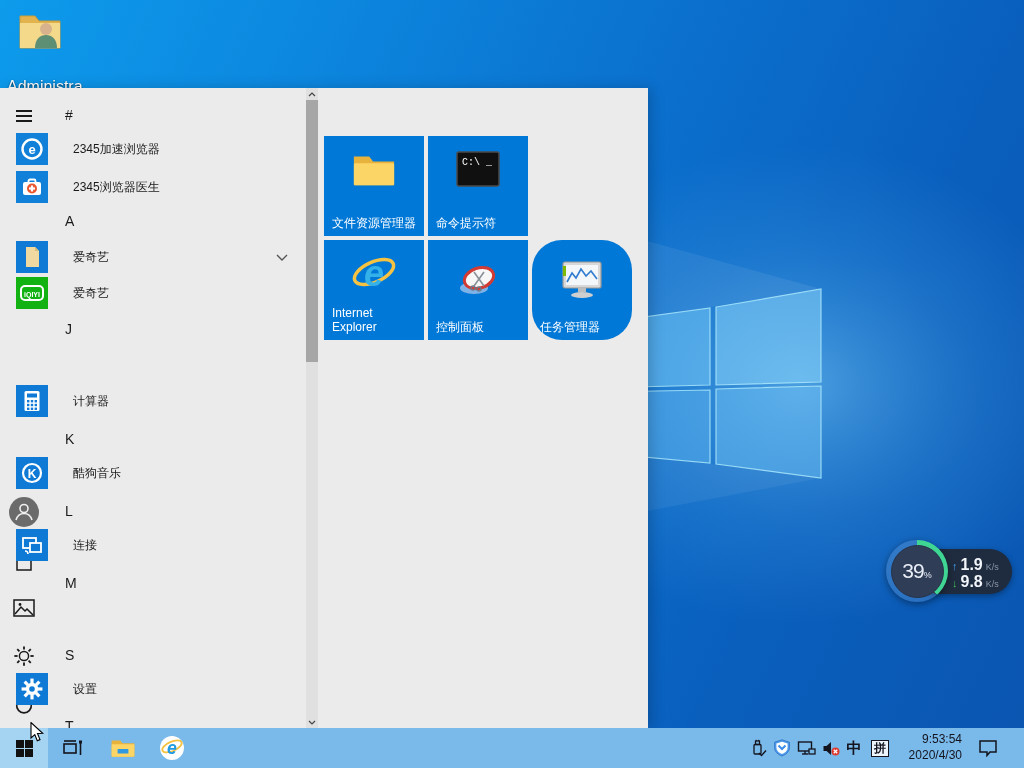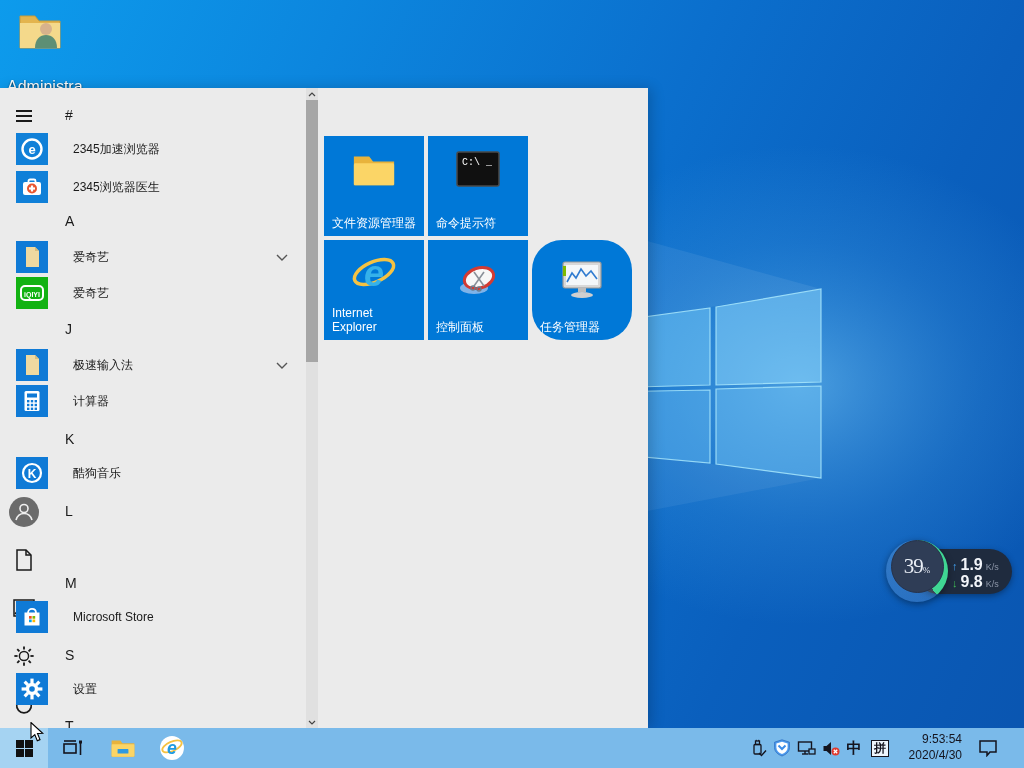--- a/index.html
+++ b/index.html
@@ -16,21 +16,21 @@
   
   .nw-pill { position:absolute; left:916px; top:549px; width:96px; height:45px; border-radius:23px;
              background:#1f2b3e; box-shadow:0 2px 6px rgba(0,0,0,.35);
              display:flex; flex-direction:column; justify-content:center; gap:3px; padding-left:36px; }
   .nw-row { display:flex; align-items:baseline; gap:3px; height:14px; }
   .nw-arrow { font-size:11px; line-height:14px; font-weight:bold; }
   .nw-val { color:#f2f5fa; font-size:16px; font-weight:bold; }
   .nw-unit { color:#8b95a7; font-size:9px; }
   .nw-ring { position:absolute; left:886px; top:540px; width:62px; height:62px; border-radius:50%;
              background:conic-gradient(#3fd693 0deg 140deg, rgba(255,255,255,.13) 140deg 360deg);
-             box-shadow:0 2px 7px rgba(0,0,0,.4); display:flex; justify-content:center;font-family:Liberation Serif, serif; }
+             box-shadow:0 2px 7px rgba(0,0,0,.4); display:flex; align-items:center; justify-content:center; }
   .nw-inner { width:53px; height:53px; border-radius:50%; background:#2f3d56; border:1px solid #26324a;
               display:flex; align-items:center; justify-content:center; color:#e9eef6; }
   .nw-pct { font-size:21px; letter-spacing:-1px; }
   .nw-pctu { font-size:9px; margin-top:7px; }
 
   
   .start-menu { position:absolute; left:0; top:88px; width:648px; height:640px; background:#ebebeb;
                 box-shadow:4px 0 12px rgba(0,0,0,.18); }
   .rail-btn { position:absolute; left:0; width:48px; height:48px; display:flex; align-items:center; justify-content:center; }
   .sm-header { position:absolute; left:65px; width:40px; height:28px; font-size:14px; color:#1a1a1a; display:flex; align-items:center; }
@@ -207,31 +207,20 @@
       <svg class="sm-ic" viewBox="0 0 32 32">
         <rect width="32" height="32" fill="#12b212"></rect>
         <rect x="5" y="9" width="22" height="14" rx="4" fill="none" stroke="#ffffff" stroke-width="2"></rect>
         <text x="16" y="19.5" text-anchor="middle" font-size="7" font-weight="bold" fill="#ffffff">iQIYI</text>
       </svg>
       <span class="sm-label">爱奇艺</span>
     </div>
 
     <div class="sm-header" style="top:227px;">J</div>
 
-    <div class="sm-row" style="top:259px;">
-      <svg class="sm-ic" viewBox="0 0 32 32">
-        <rect width="32" height="32" fill="#0f7ad6"></rect>
-        <path d="M10,6 h9 l4,4 v16 h-13 z" fill="#efd9a0"></path>
-        <path d="M19,6 l4,4 h-4 z" fill="#d8bd7e"></path>
-      </svg>
-      <span class="sm-label">极速输入法</span>
-      <svg class="sm-chev" width="12" height="7" viewBox="0 0 12 7">
-        <polyline points="1,1 6,6 11,1" fill="none" stroke="#555" stroke-width="1.4"></polyline>
-      </svg>
-    </div>
 
     <div class="sm-row" style="top:295px;">
       <svg class="sm-ic" viewBox="0 0 32 32">
         <rect width="32" height="32" fill="#0f7ad6"></rect>
         <rect x="8.5" y="6" width="15" height="20" rx="1.5" fill="#ffffff"></rect>
         <rect x="11" y="8.5" width="10" height="4" fill="#0f7ad6"></rect>
         <g fill="#0f7ad6">
           <rect x="11" y="15" width="2.4" height="2.4"></rect>
             <rect x="14.8" y="15" width="2.4" height="2.4"></rect>
             <rect x="18.6" y="15" width="2.4" height="2.4"></rect>
@@ -252,35 +241,32 @@
       <svg class="sm-ic" viewBox="0 0 32 32">
         <rect width="32" height="32" fill="#0f7ad6"></rect>
         <circle cx="16" cy="16" r="9" fill="none" stroke="#ffffff" stroke-width="2.2"></circle>
         <text x="16" y="20.5" text-anchor="middle" font-size="12" font-weight="bold" fill="#ffffff">K</text>
       </svg>
       <span class="sm-label">酷狗音乐</span>
     </div>
 
     <div class="sm-header" style="top:409px;">L</div>
 
+    <div class="sm-row" style="top:439px;">
+      <svg class="sm-ic" viewBox="0 0 32 32">
+        <rect width="32" height="32" fill="#0f7ad6"></rect>
+        <rect x="7" y="9" width="13" height="10" fill="none" stroke="#ffffff" stroke-width="1.8"></rect>
+        <rect x="14" y="14" width="11" height="9" fill="#0f7ad6" stroke="#ffffff" stroke-width="1.8"></rect>
+        <path d="M9,22 q3,0 3,3" fill="none" stroke="#ffffff" stroke-width="1.6"></path>
+      </svg>
+      <span class="sm-label">连接</span>
+    </div>
 
     <div class="sm-header" style="top:481px;">M</div>
 
-    <div class="sm-row" style="top:511px;">
-      <svg class="sm-ic" viewBox="0 0 32 32">
-        <rect width="32" height="32" fill="#0f7ad6"></rect>
-        <path d="M12,12 c0,-5.5 8,-5.5 8,0" fill="none" stroke="#ffffff" stroke-width="1.8"></path>
-        <rect x="8.5" y="11.5" width="15" height="13" fill="#ffffff"></rect>
-        <rect x="13" y="15" width="2.7" height="2.7" fill="#f25022"></rect>
-        <rect x="16.5" y="15" width="2.7" height="2.7" fill="#7fba00"></rect>
-        <rect x="13" y="18.5" width="2.7" height="2.7" fill="#00a4ef"></rect>
-        <rect x="16.5" y="18.5" width="2.7" height="2.7" fill="#ffb900"></rect>
-      </svg>
-      <span class="sm-label">Microsoft Store</span>
-    </div>
 
     <div class="sm-header" style="top:553px;">S</div>
 
     <div class="sm-row" style="top:583px;">
       <svg class="sm-ic" viewBox="0 0 32 32">
         <rect width="32" height="32" fill="#0f7ad6"></rect>
         <g fill="#ffffff">
           <circle cx="16" cy="16" r="6.2"></circle>
           <rect x="14.4" y="5.6" width="3.2" height="4.4"></rect>
             <rect x="14.4" y="22" width="3.2" height="4.4"></rect>

